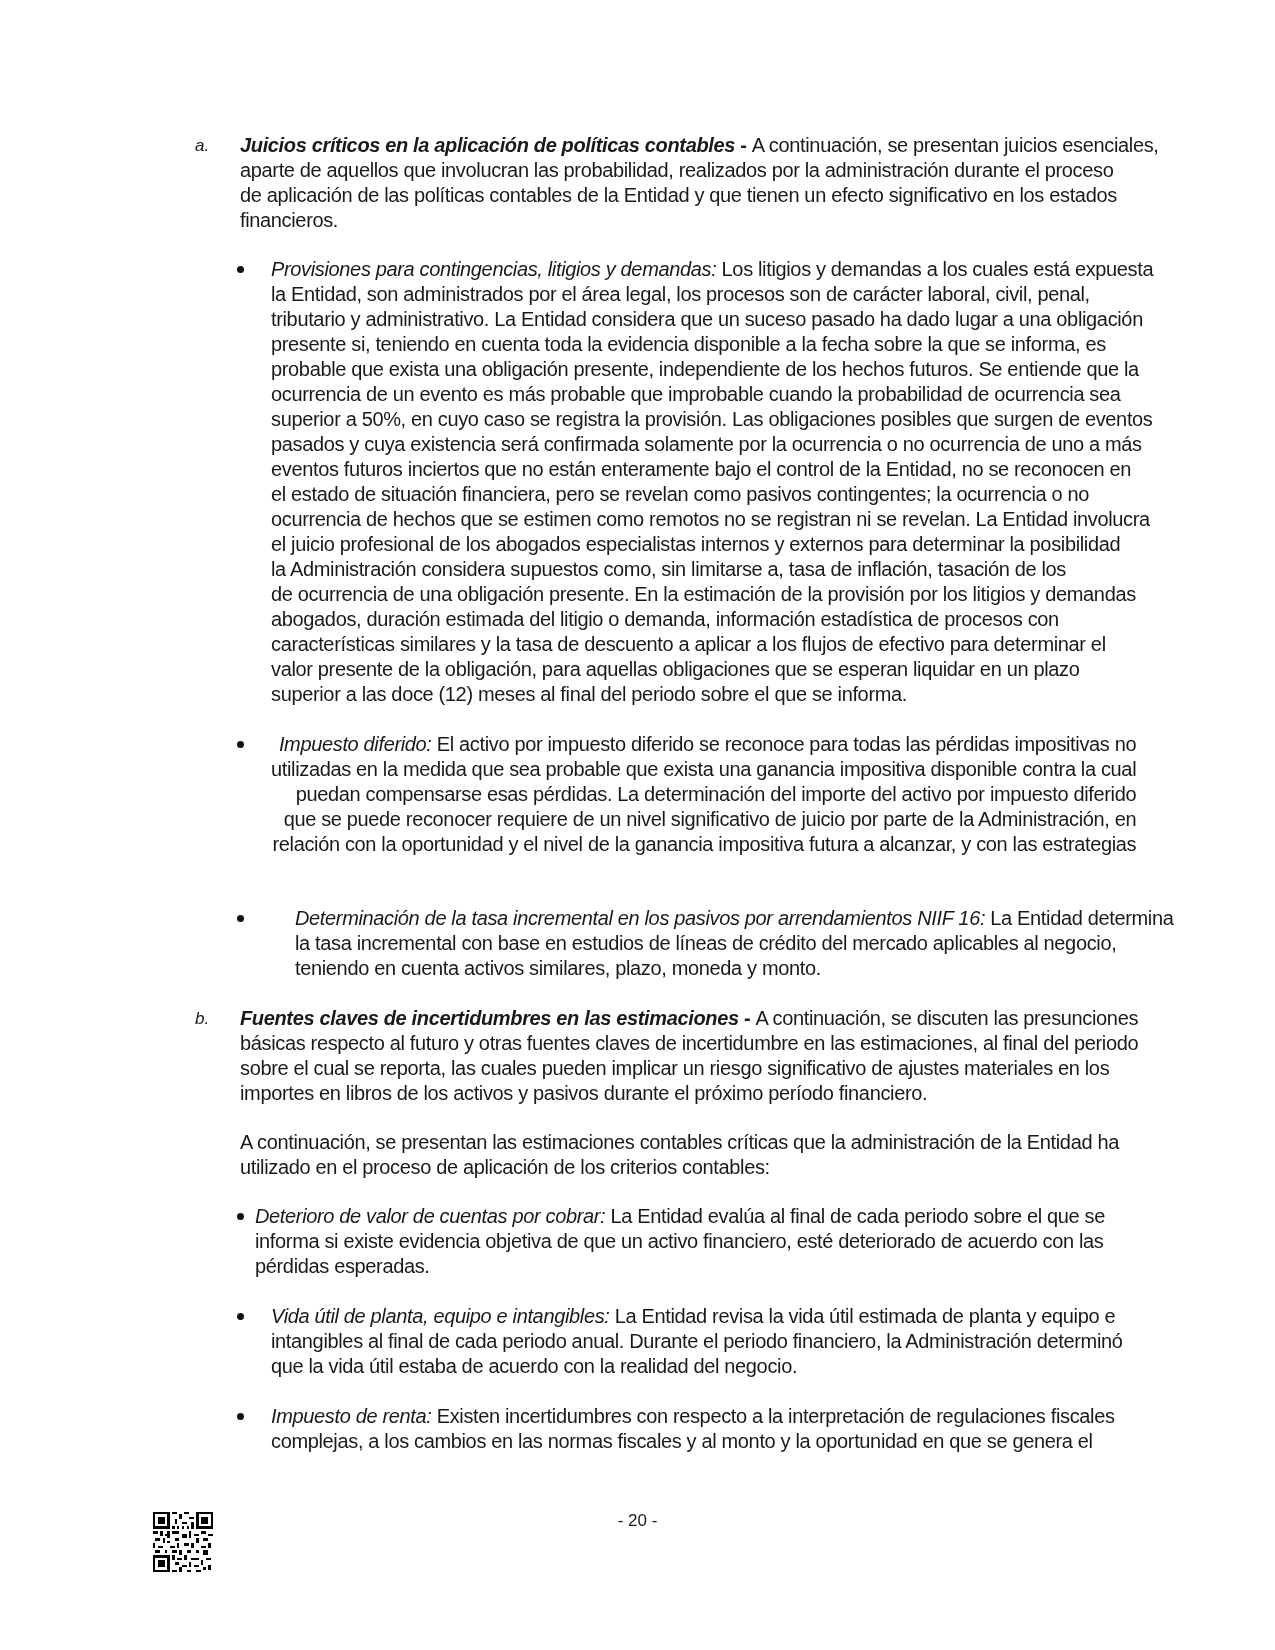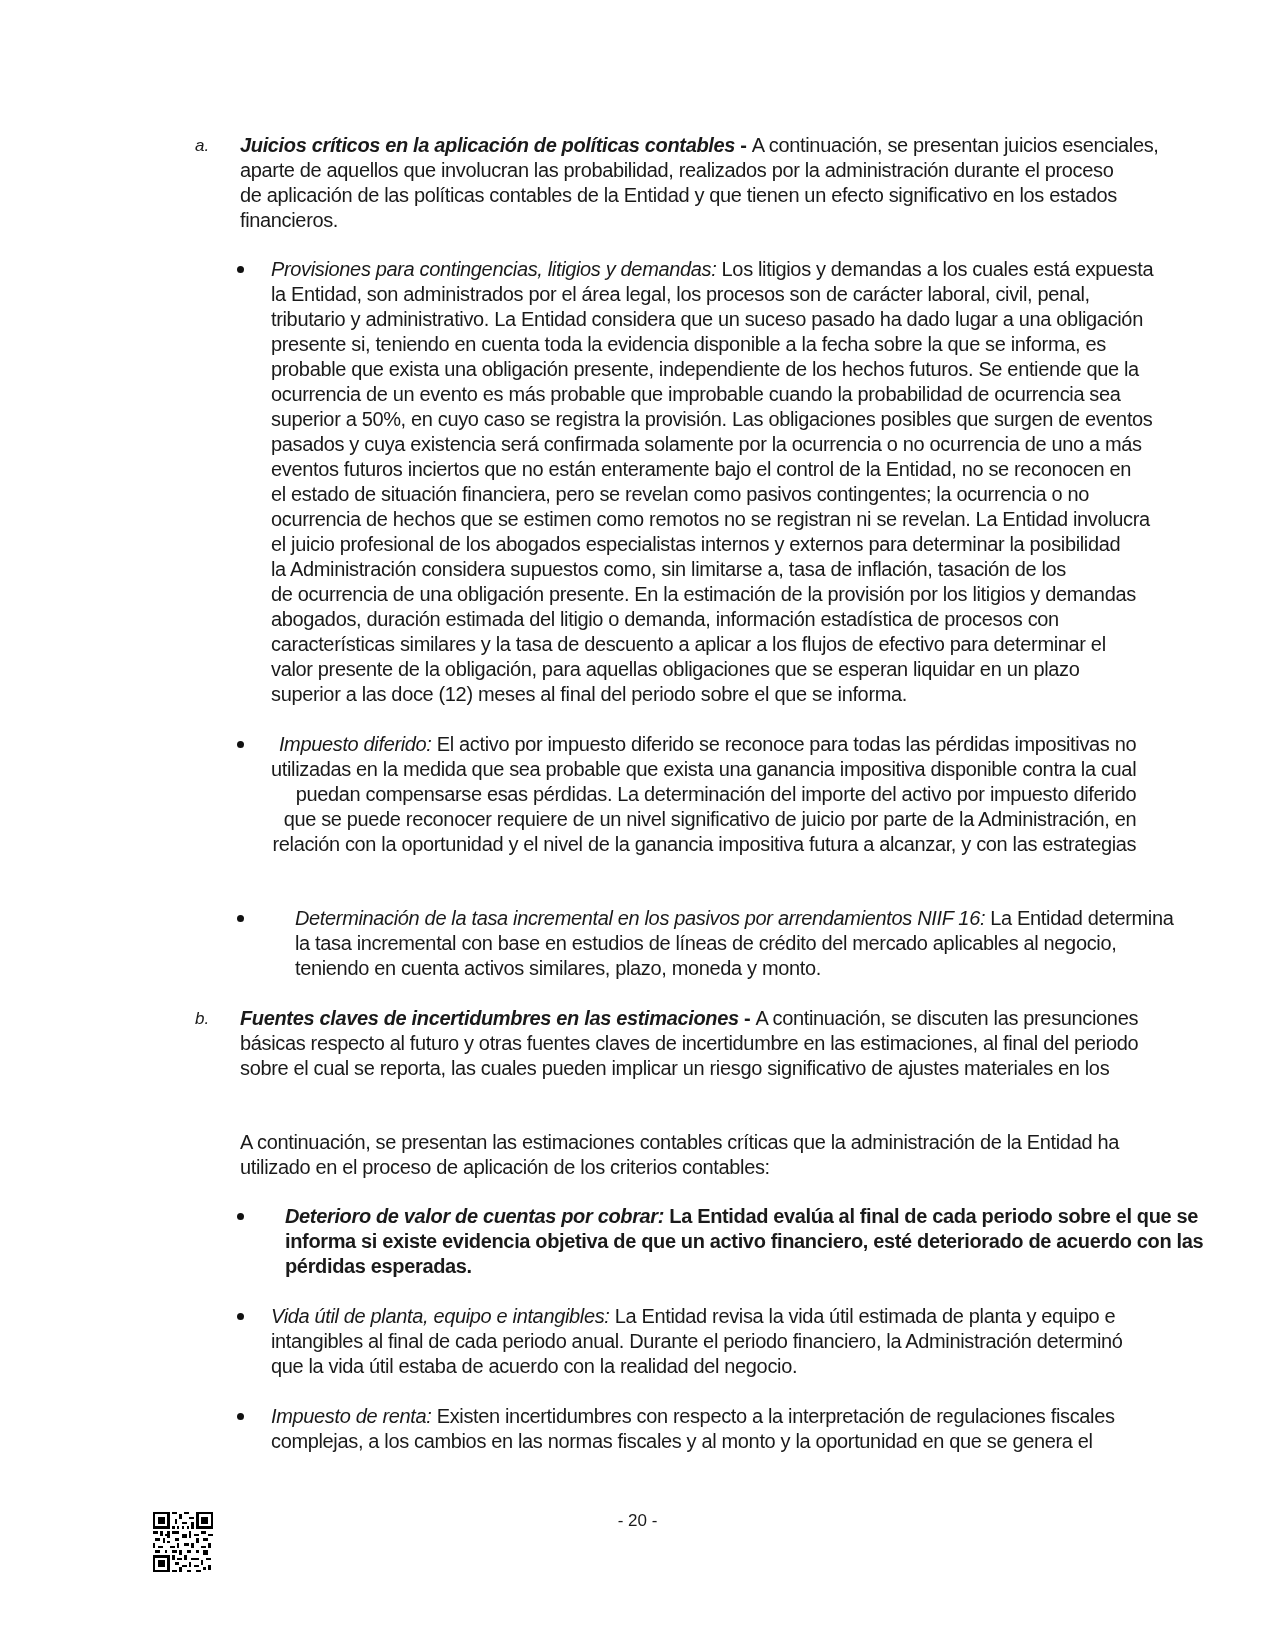--- a/index.html
+++ b/index.html
@@ -66,29 +66,30 @@
     <span class="line"><span class="it">Determinación de la tasa incremental en los pasivos por arrendamientos NIIF 16:</span><span> La Entidad determina</span></span>
     <span class="line">la tasa incremental con base en estudios de líneas de crédito del mercado aplicables al negocio,</span>
     <span class="line">teniendo en cuenta activos similares, plazo, moneda y monto.</span>
   </div>
 
   <div class="marker" style="left:195px; top:1006px;">b.</div>
   <div class="block" style="left:240px; top:1006px;">
     <span class="line"><span class="bi">Fuentes claves de incertidumbres en las estimaciones</span><span class="b"> - </span><span>A continuación, se discuten las presunciones</span></span>
     <span class="line">básicas respecto al futuro y otras fuentes claves de incertidumbre en las estimaciones, al final del periodo</span>
     <span class="line">sobre el cual se reporta, las cuales pueden implicar un riesgo significativo de ajustes materiales en los</span>
+    <span class="line">importes en libros de los activos y pasivos durante el próximo período financiero.</span>
   </div>
 
   <div class="block" style="left:240px; top:1130px;">
     <span class="line">A continuación, se presentan las estimaciones contables críticas que la administración de la Entidad ha</span>
     <span class="line">utilizado en el proceso de aplicación de los criterios contables:</span>
   </div>
 
   <div class="bullet" style="left:237px; top:1213px;"></div>
-  <div class="block" style="left:285px; top:1204px;font-weight:bold;">
+  <div class="block" style="left:255px; top:1204px;">
     <span class="line"><span class="it">Deterioro de valor de cuentas por cobrar:</span><span> La Entidad evalúa al final de cada periodo sobre el que se</span></span>
     <span class="line">informa si existe evidencia objetiva de que un activo financiero, esté deteriorado de acuerdo con las</span>
     <span class="line">pérdidas esperadas.</span>
   </div>
 
   <div class="bullet" style="left:237px; top:1313px;"></div>
   <div class="block" style="left:271px; top:1304px;">
     <span class="line"><span class="it">Vida útil de planta, equipo e intangibles:</span><span> La Entidad revisa la vida útil estimada de planta y equipo e</span></span>
     <span class="line">intangibles al final de cada periodo anual. Durante el periodo financiero, la Administración determinó</span>
     <span class="line">que la vida útil estaba de acuerdo con la realidad del negocio.</span>

